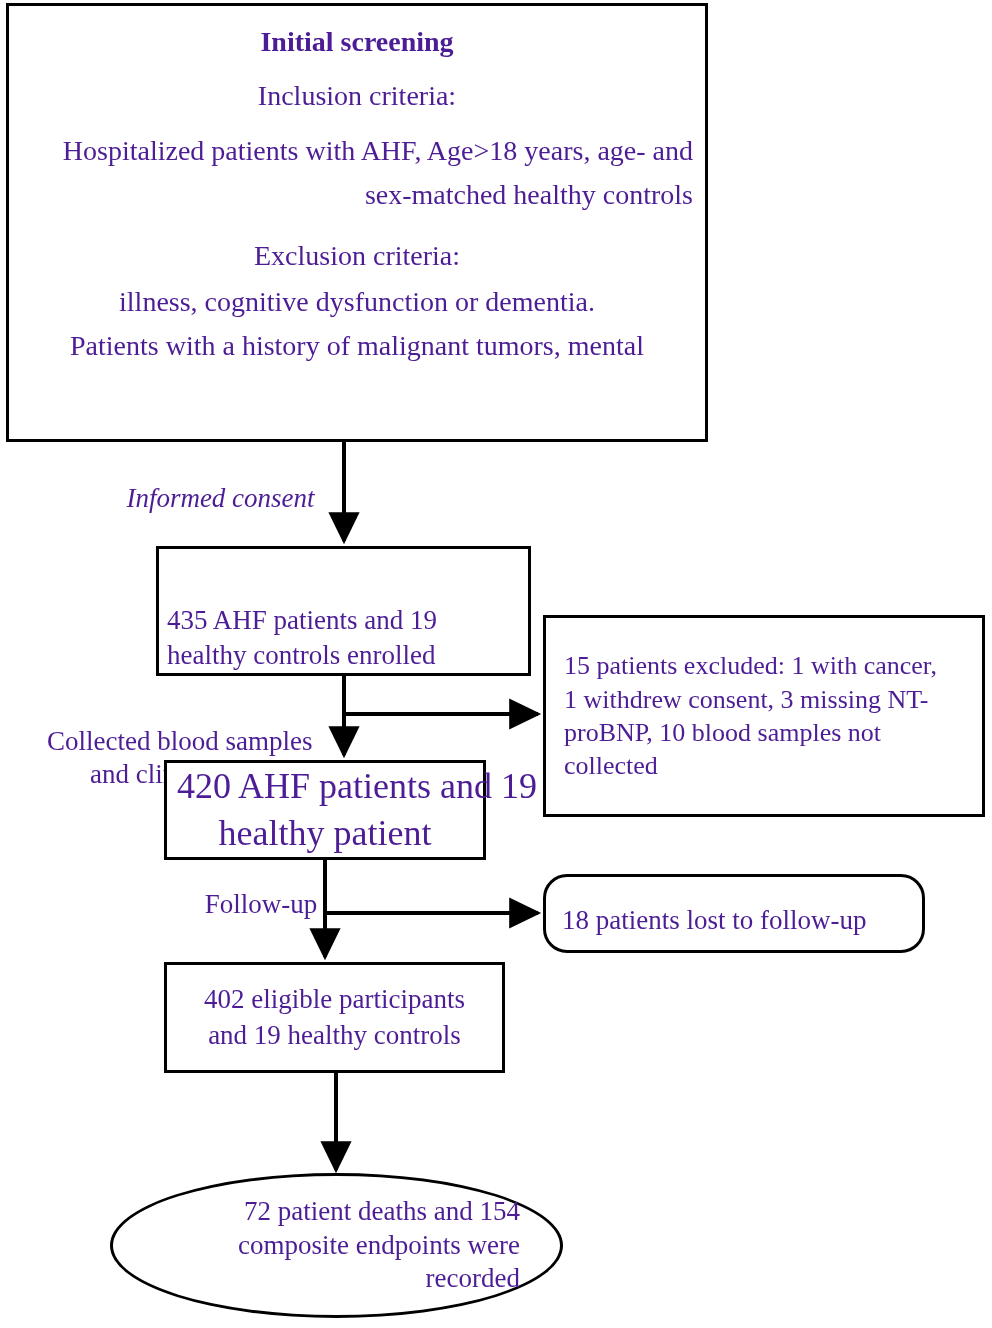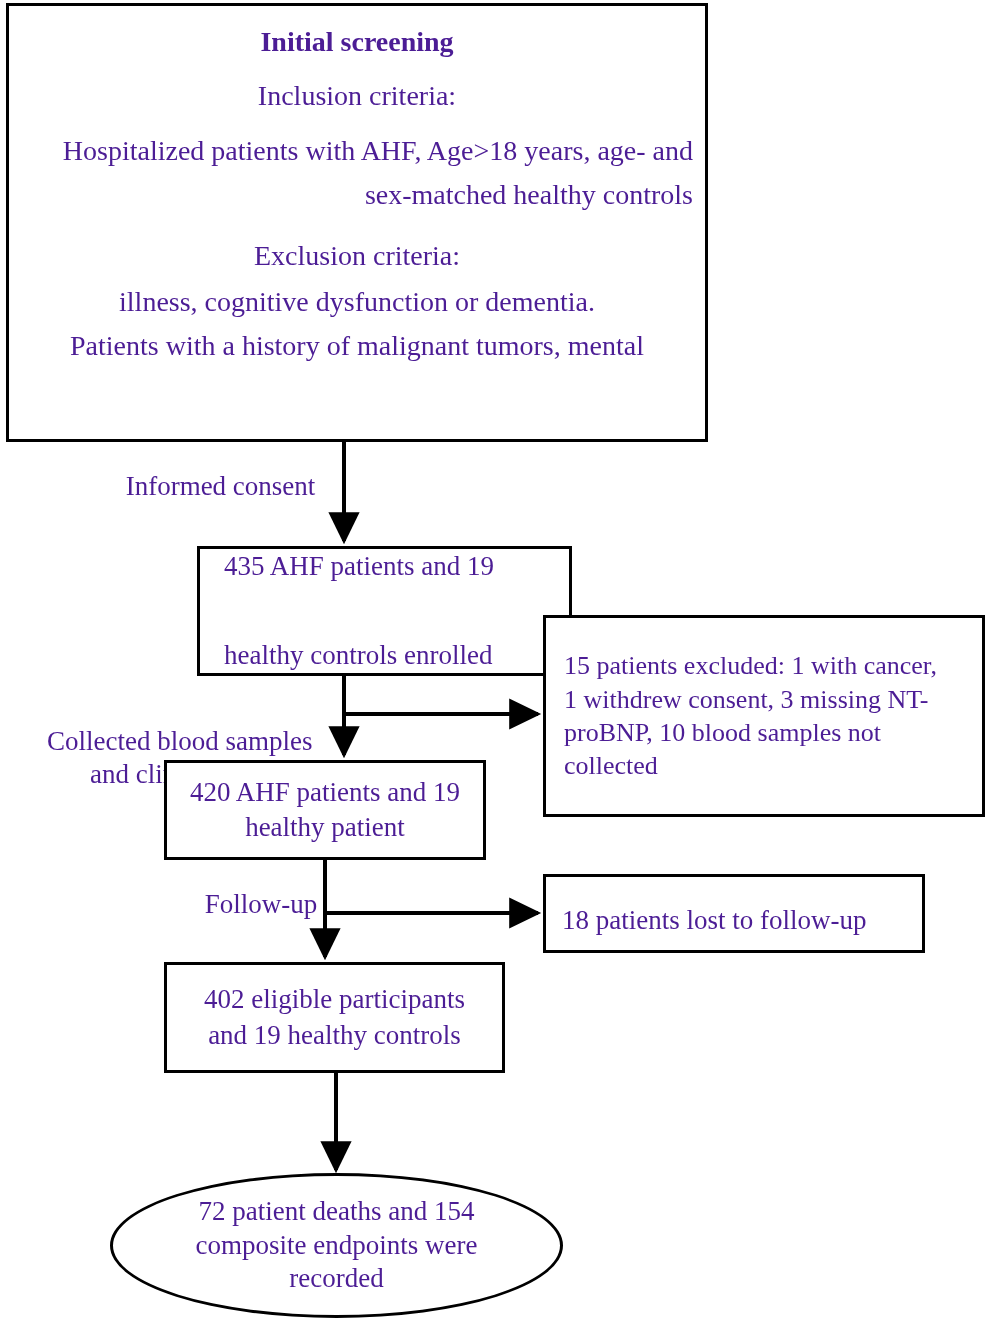--- a/index.html
+++ b/index.html
@@ -60,25 +60,24 @@
   #box-screening .crit-body .line { margin-bottom: 8px; text-align: right; }
   #box-screening .excl-head { margin-top: 16px; margin-bottom: 10px; }
   #box-screening .excl-body .line { margin-bottom: 8px; }
 
   
   #box-enrolled {
     left: 156px;
     top: 546px;
     width: 375px;
     height: 130px;
-    padding: 0 0 0 24px;
-    justify-content: space-between;
+    padding: 0 0 0 8px;
+    justify-content: flex-end;
     text-align: left;
     font-size: 27px;
-    margin-left: 41px;
   }
 
   
   #box-excluded {
     left: 543px;
     top: 615px;
     width: 442px;
     height: 202px;
     padding: 0 10px 0 18px;
     justify-content: center;
@@ -86,34 +85,35 @@
     font-size: 26px;
     line-height: 1.28;
   }
 
   
   #box-420 {
     left: 164px;
     top: 760px;
     width: 322px;
     height: 100px;
-    padding: 0 22px;
-    text-align: center;
-    font-size: 27px;
+    padding: 0 10px;
+    text-align: center;
+    font-size: 36px;
   }
 
   
   #box-lost {
     left: 543px;
     top: 874px;
     width: 382px;
     height: 79px;
     padding: 15px 0 0 16px;
     text-align: left;
     font-size: 27px;
+    border-radius: 24px;
   }
 
   
   #box-402 {
     left: 164px;
     top: 962px;
     width: 341px;
     height: 111px;
     padding: 8px 10px;
     text-align: center;
@@ -127,39 +127,40 @@
     top: 1173px;
     width: 453px;
     height: 145px;
     box-sizing: border-box;
     border: 3px solid #000000;
     border-radius: 50%;
     background: #ffffff;
     display: flex;
     flex-direction: column;
     justify-content: center;
-    text-align: center;
+    text-align: right;
     font-size: 27px;
     line-height: 1.25;
     padding: 0 40px;
   }
   #ellipse-outcome .line { white-space: pre; display: block; }
 
   
   .edge-label {
     position: absolute;
     font-size: 27px;
     line-height: 1.22;
     white-space: pre;
     text-align: center;
   }
   #label-consent {
     left: 113px;
-    top: 470px;
+    top: 482px;
     width: 215px;
+    font-style: italic;
   }
   #label-collected {
     left: 20px;
     top: 692px;
     width: 290px;
   }
   #label-followup {
     left: 186px;
     top: 888px;
     width: 150px;

